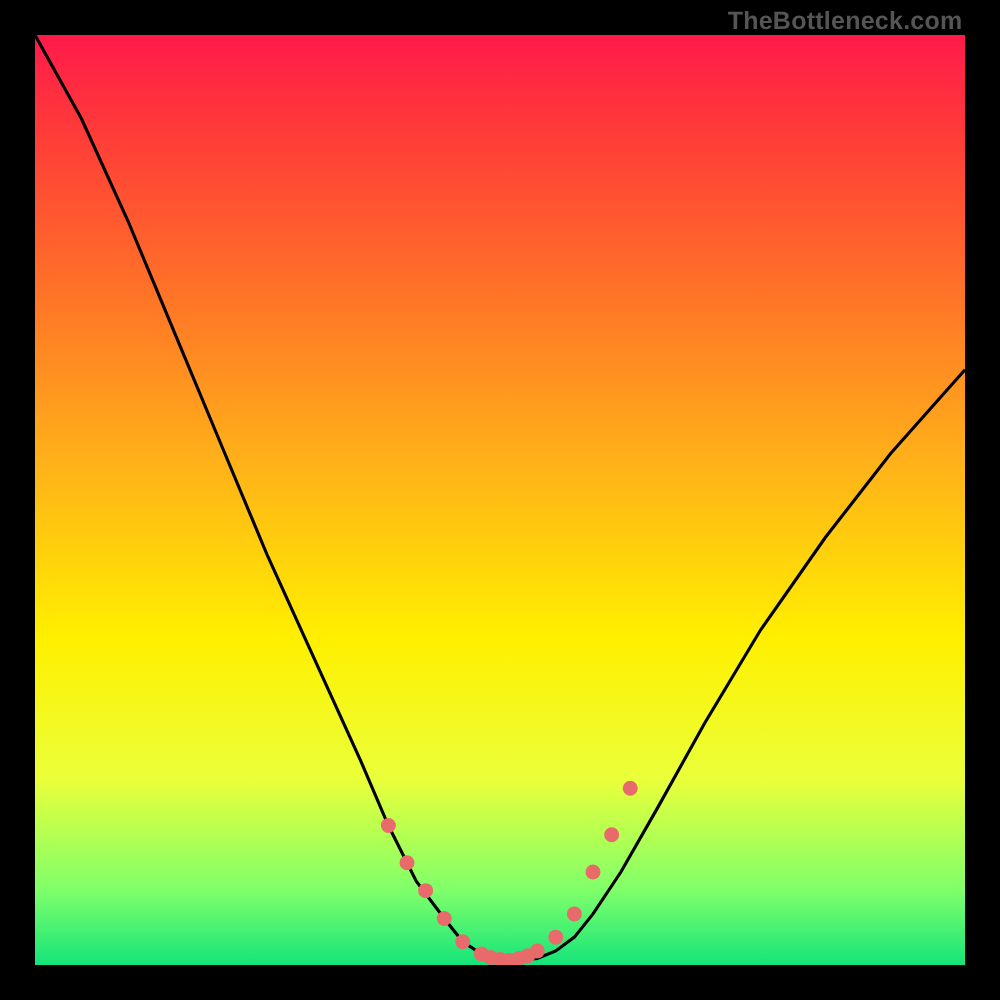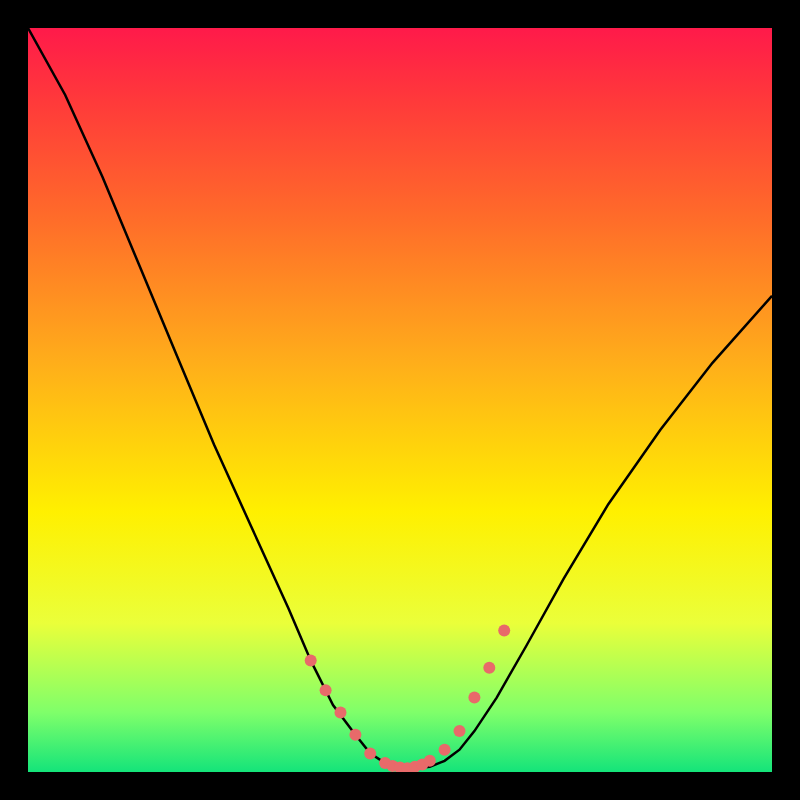--- a/index.html
+++ b/index.html
@@ -51,20 +51,21 @@
   top: 0;
   left: 0;
   width: 744px;
   height: 744px;
 }
 </style>
 </head>
 <body>
 
 <div class="frame">
+  <div class="watermark">TheBottleneck.com</div>
   <div class="plot-area">
     <svg class="curves" viewBox="0 0 744 744" preserveAspectRatio="none">
       <path id="curve-path" fill="none" stroke="#000000" stroke-width="2.5" d="M0.0 0.0 L37.2 67.0 L74.4 148.8 L111.6 238.1 L148.8 327.4 L186.0 416.6 L223.2 498.5 L260.4 580.3 L282.7 632.4 L305.0 677.0 L327.4 706.8 L342.2 725.4 L357.1 735.1 L372.0 739.5 L386.9 740.3 L401.8 738.8 L416.6 732.8 L431.5 721.7 L446.4 703.1 L468.7 669.6 L498.5 617.5 L535.7 550.6 L580.3 476.2 L632.4 401.8 L684.5 334.8 L744.0 267.8"></path>
       <g id="dots">
           <circle cx="282.7" cy="632.4" r="6" fill="#e86a6a"></circle>
           <circle cx="297.6" cy="662.2" r="6" fill="#e86a6a"></circle>
           <circle cx="312.5" cy="684.5" r="6" fill="#e86a6a"></circle>
           <circle cx="327.4" cy="706.8" r="6" fill="#e86a6a"></circle>
           <circle cx="342.2" cy="725.4" r="6" fill="#e86a6a"></circle>
           <circle cx="357.1" cy="735.1" r="6" fill="#e86a6a"></circle>

